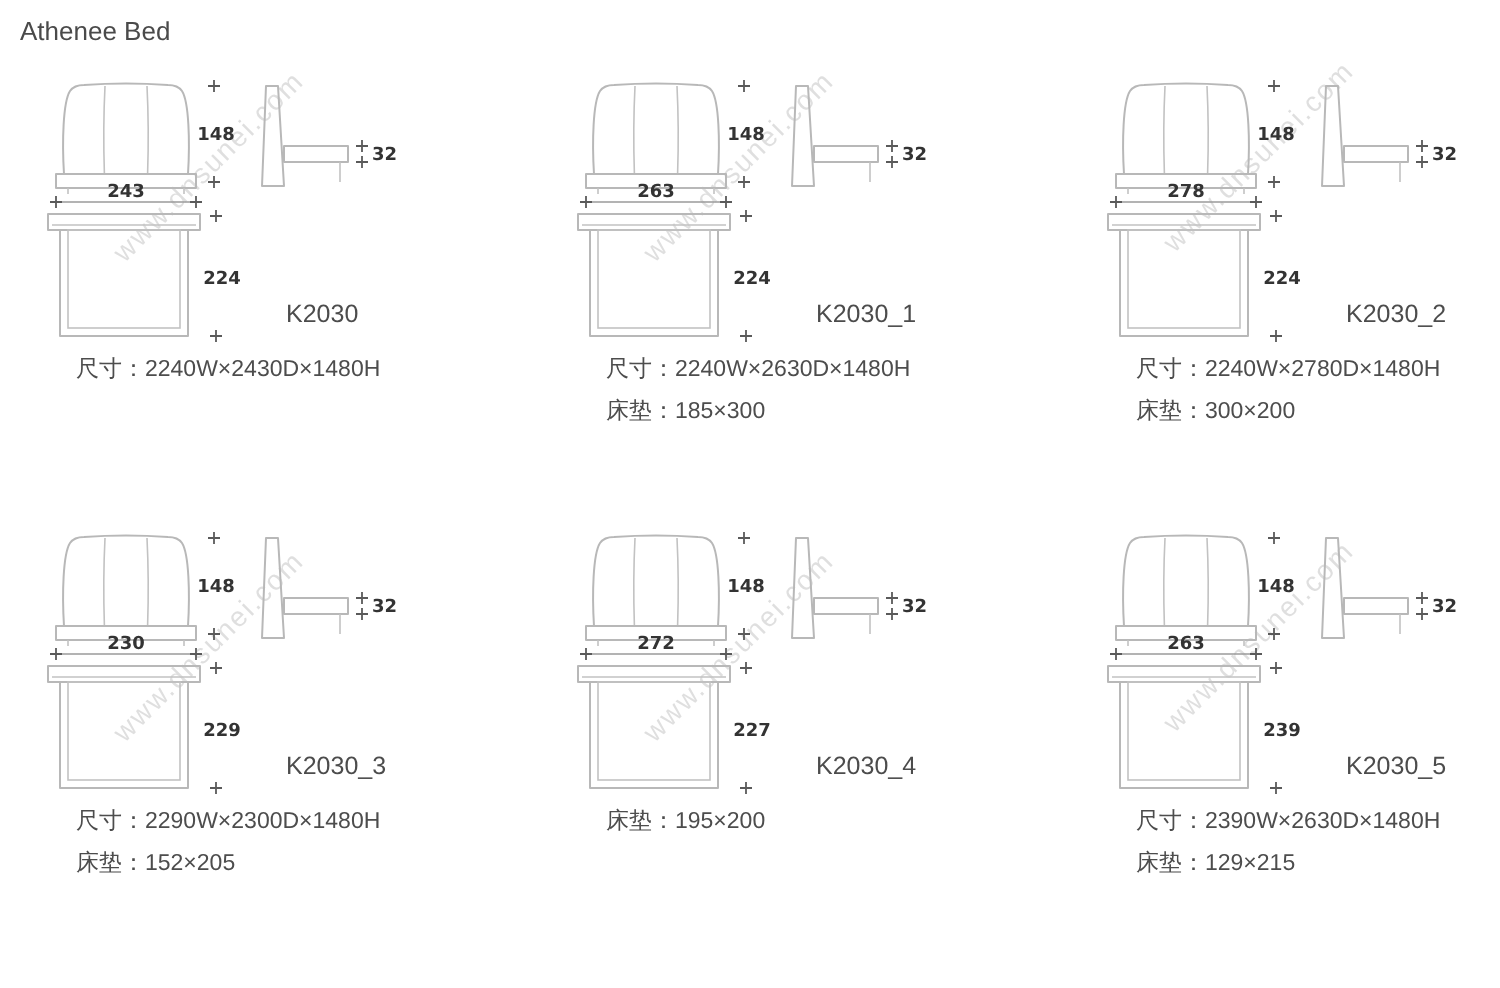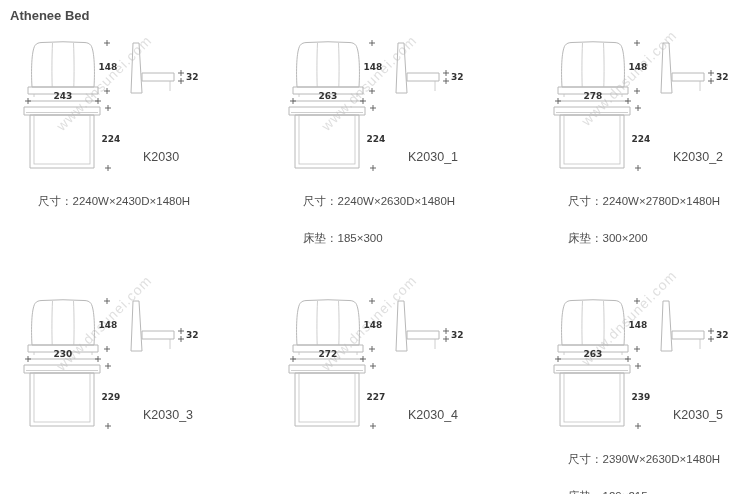--- a/index.html
+++ b/index.html
@@ -5,21 +5,21 @@
   * { box-sizing: border-box; }
   html, body { margin: 0; padding: 0; }
   body {
     width: 750px; height: 494px;
     background: #ffffff;
     font-family: "Liberation Sans", "DejaVu Sans", sans-serif;
     overflow: hidden;
     position: relative;
   }
   .page-title {
-    font-size: 13px; font-weight: 700; color: #4a4a4a;
+    font-size: 13px; font-weight: 400; color: #4a4a4a;
     margin: 8px 0 2px 10px;
   }
   .grid {
     position: relative; z-index: 1;
     display: grid;
     grid-template-columns: repeat(3, 250px);
     column-gap: 15px;
     row-gap: 44px;
     margin: 12px 0 0 10px;
   }
@@ -27,21 +27,21 @@
   svg.drawing { display: block; }
   .outline { fill: none; stroke: #b8b8b8; stroke-width: 1; stroke-linejoin: round; }
   .thin    { fill: none; stroke: #c2c2c2; stroke-width: 0.8; }
   .plus    { fill: none; stroke: #5a5a5a; stroke-width: 0.9; }
   .dimline { fill: none; stroke: #9a9a9a; stroke-width: 0.7; }
   text.dim   { font: 700 9px "DejaVu Sans", sans-serif; fill: #333333; }
   text.model { font: 400 12.5px "Liberation Sans", "DejaVu Sans", sans-serif; fill: #4c4c4c; }
   .spec-line {
     padding-left: 28px;
     font-size: 11.5px; color: #4d4d4d;
-    line-height: 21px; white-space: nowrap; margin-top: 16px;
+    line-height: 21px; white-space: nowrap;
   }
   .watermark {
     position: absolute; z-index: 0;
     font-size: 14px; color: rgba(150,150,150,0.30);
     letter-spacing: 1px; white-space: nowrap;
     transform: rotate(-45deg);
     pointer-events: none;
   }
 </style>
 </head>
@@ -279,20 +279,26 @@
 
       <g>
         <path class="plus" d="M 95 73 h 6 M 98 70 v 6"></path>
         <path class="plus" d="M 95 133 h 6 M 98 130 v 6"></path>
         <text class="dim" x="101" y="107" text-anchor="middle">229</text>
       </g>
 
       <text class="model" x="133" y="126" text-anchor="start">K2030_3</text>
     </svg>
 
+    <div class="spec-line">
+      <span>尺寸：</span><span>2290W×2300D×1480H</span>
+    </div>
+    <div class="spec-line">
+      <span>床垫：</span><span>152×205</span>
+    </div>
   </div>
 
   <div class="cell">
     <svg class="drawing" viewBox="0 0 250 140" width="250" height="140" xmlns="http://www.w3.org/2000/svg">
 
       <g>
         <path class="outline" d="M 22 52 C 21 36 21.5 16 25 10.5 C 26.5 8.3 29 7.5 32 7.5 Q 53 6 74 7.5 C 77 7.5 79.5 8.3 81 10.5 C 84.5 16 85 36 84 52 Z"></path>
         <path class="thin" d="M 42.5 8 C 41.8 22 41.8 40 42.2 52"></path>
         <path class="thin" d="M 63.5 8 C 64.2 22 64.2 40 63.8 52"></path>
         <rect class="outline" x="18" y="52" width="70" height="7"></rect>
@@ -333,20 +339,23 @@
 
       <g>
         <path class="plus" d="M 95 73 h 6 M 98 70 v 6"></path>
         <path class="plus" d="M 95 133 h 6 M 98 130 v 6"></path>
         <text class="dim" x="101" y="107" text-anchor="middle">227</text>
       </g>
 
       <text class="model" x="133" y="126" text-anchor="start">K2030_4</text>
     </svg>
 
+    <div class="spec-line">
+      <span>床垫：</span><span>195×200</span>
+    </div>
   </div>
 
   <div class="cell">
     <svg class="drawing" viewBox="0 0 250 140" width="250" height="140" xmlns="http://www.w3.org/2000/svg">
 
       <g>
         <path class="outline" d="M 22 52 C 21 36 21.5 16 25 10.5 C 26.5 8.3 29 7.5 32 7.5 Q 53 6 74 7.5 C 77 7.5 79.5 8.3 81 10.5 C 84.5 16 85 36 84 52 Z"></path>
         <path class="thin" d="M 42.5 8 C 41.8 22 41.8 40 42.2 52"></path>
         <path class="thin" d="M 63.5 8 C 64.2 22 64.2 40 63.8 52"></path>
         <rect class="outline" x="18" y="52" width="70" height="7"></rect>

